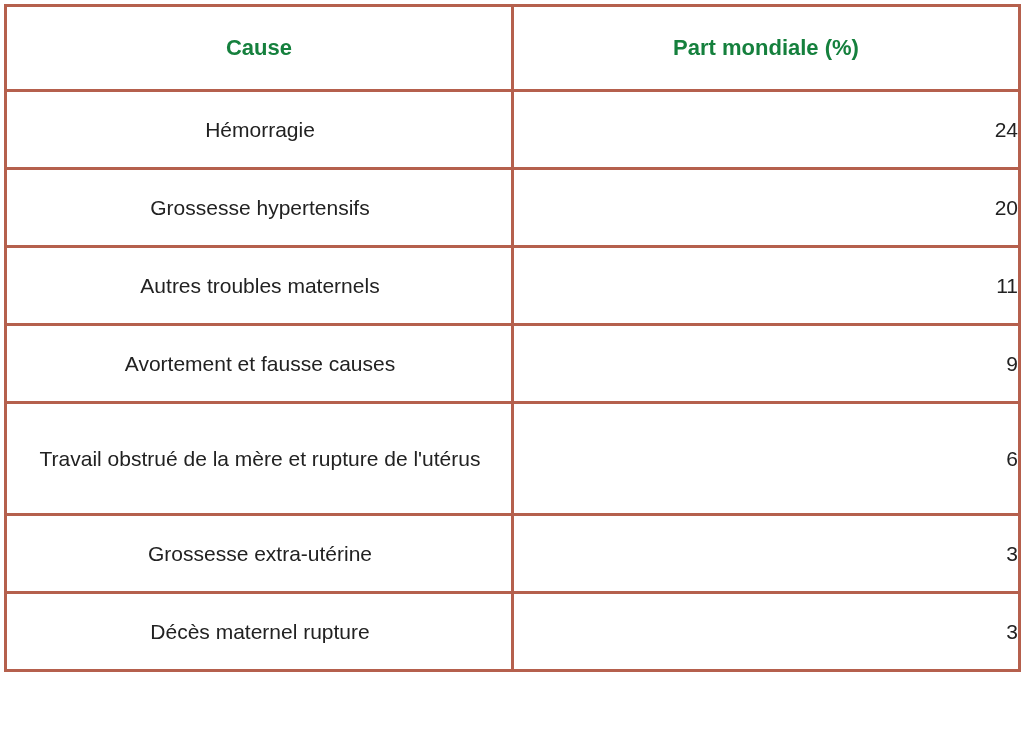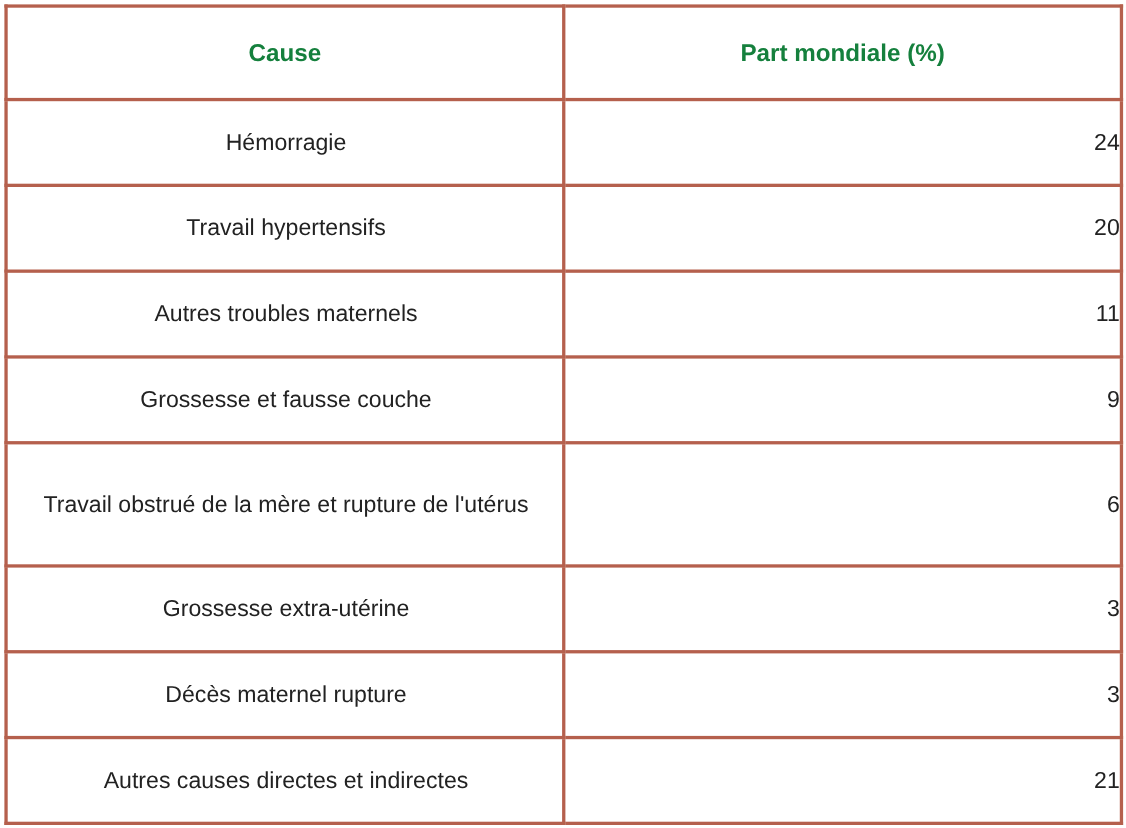--- a/index.html
+++ b/index.html
@@ -73,42 +73,38 @@
         <th>Cause</th>
         <th>Part mondiale (%)</th>
       </tr>
     </thead>
     <tbody>
       <tr>
         <td class="cause">Hémorragie</td>
         <td class="value">24</td>
       </tr>
       <tr>
-        <td class="cause">Travail hypertensifs</td>
+        <td class="cause">Grossesse hypertensifs</td>
         <td class="value">20</td>
       </tr>
       <tr>
         <td class="cause">Autres troubles maternels</td>
         <td class="value">11</td>
       </tr>
       <tr>
-        <td class="cause">Grossesse et fausse couche</td>
+        <td class="cause">Avortement et fausse causes</td>
         <td class="value">9</td>
       </tr>
       <tr class="tall">
         <td class="cause">Travail obstrué de la mère et rupture de l'utérus</td>
         <td class="value">6</td>
       </tr>
       <tr>
         <td class="cause">Grossesse extra-utérine</td>
         <td class="value">3</td>
       </tr>
       <tr>
         <td class="cause">Décès maternel rupture</td>
         <td class="value">3</td>
       </tr>
-      <tr>
-        <td class="cause">Autres causes directes et indirectes</td>
-        <td class="value">21</td>
-      </tr>
     </tbody>
   </table>
 </div>
 
 </body></html>

